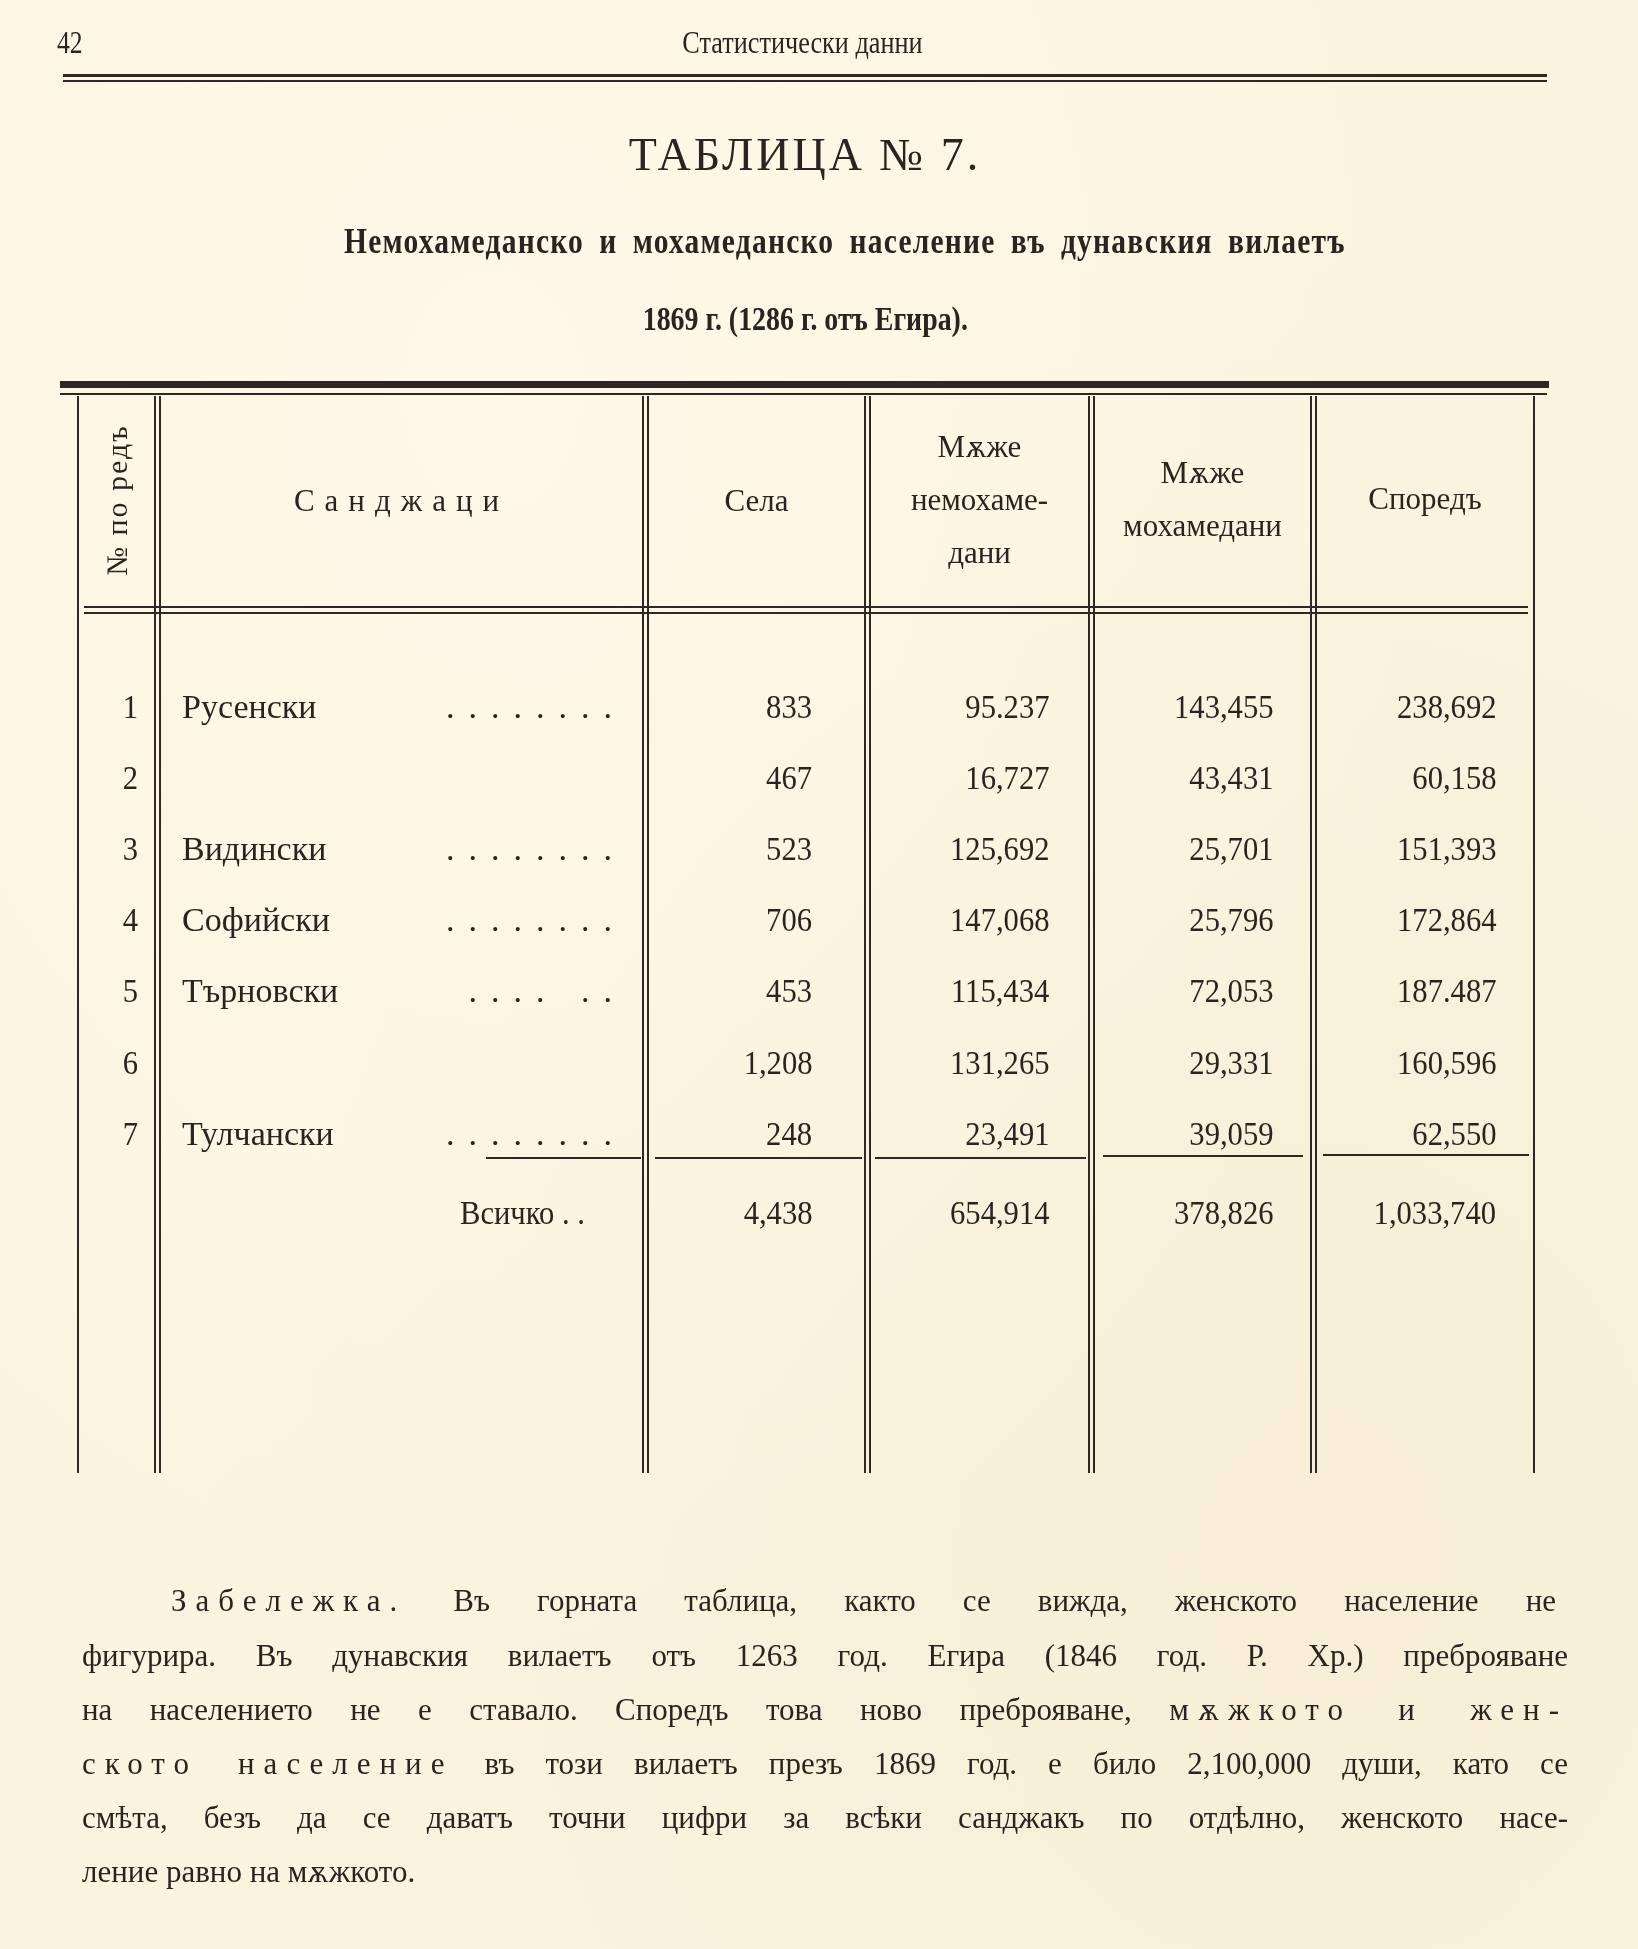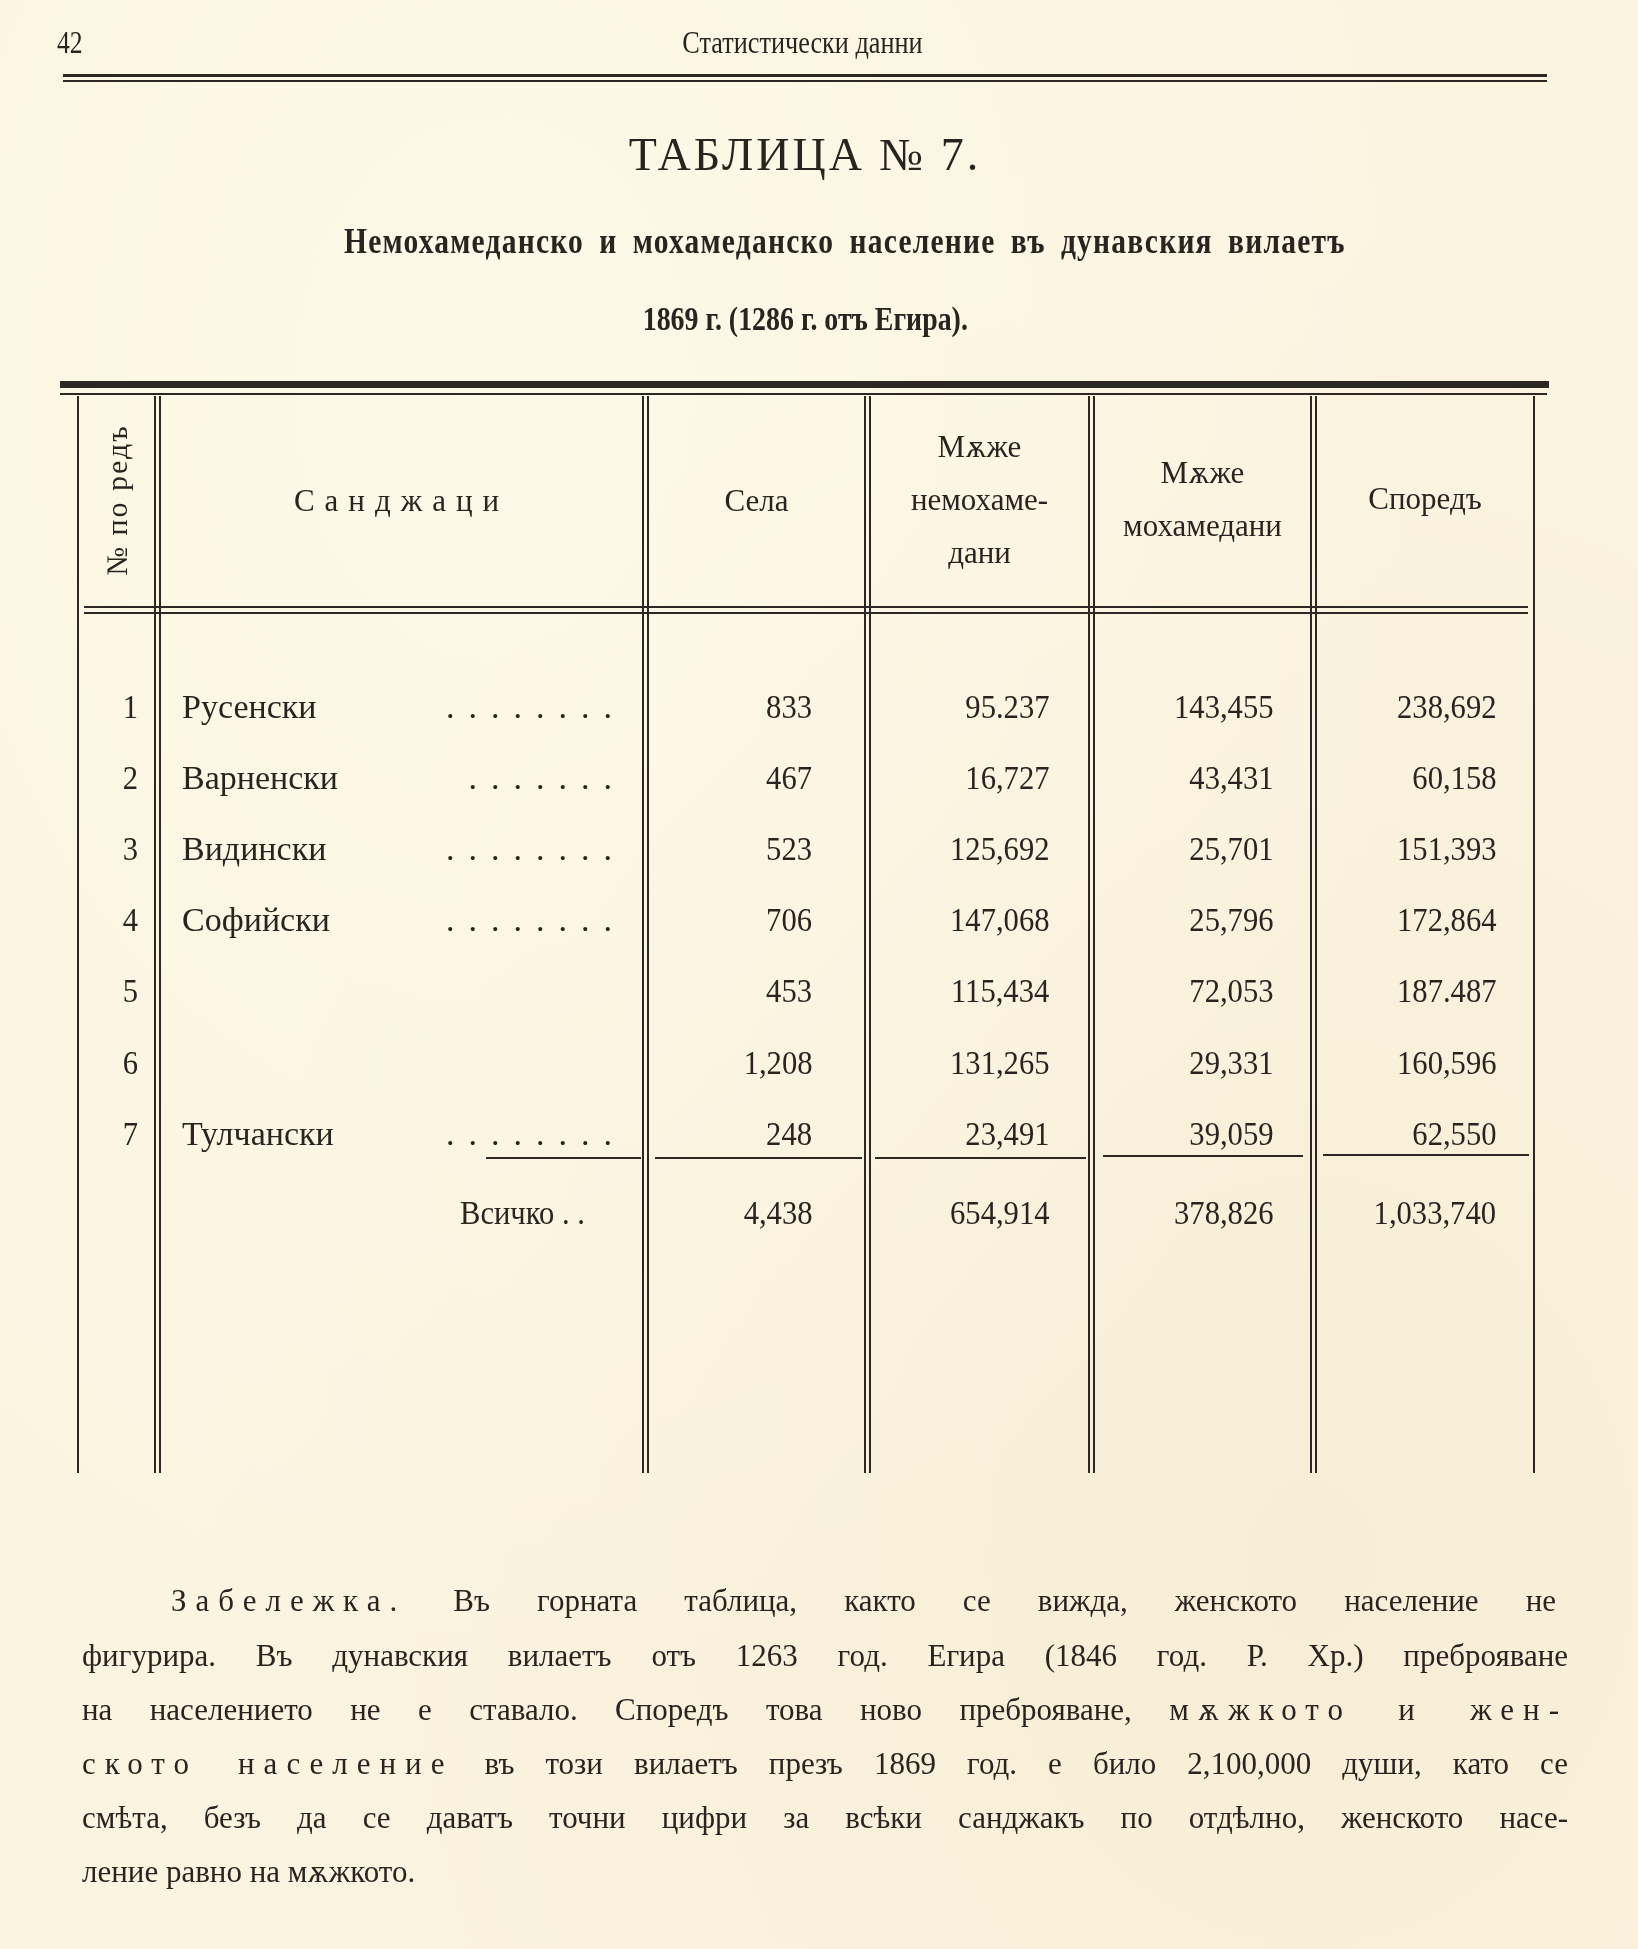--- a/index.html
+++ b/index.html
@@ -112,21 +112,20 @@
       <div class="row" style="top: 677px;">
         <span class="num"><span class="val">1</span></span>
         <span class="name"><span>Русенски</span><span class="dots">........</span></span>
         <span class="c1"><span class="val">833</span></span>
         <span class="c2"><span class="val">95.237</span></span>
         <span class="c3"><span class="val">143,455</span></span>
         <span class="c4"><span class="val">238,692</span></span>
       </div>
       <div class="row" style="top: 748.1px;">
         <span class="num"><span class="val">2</span></span>
-        <span class="name"><span>Варненски</span><span class="dots">.......</span></span>
         <span class="c1"><span class="val">467</span></span>
         <span class="c2"><span class="val">16,727</span></span>
         <span class="c3"><span class="val">43,431</span></span>
         <span class="c4"><span class="val">60,158</span></span>
       </div>
       <div class="row" style="top: 819.2px;">
         <span class="num"><span class="val">3</span></span>
         <span class="name"><span>Видински</span><span class="dots">........</span></span>
         <span class="c1"><span class="val">523</span></span>
         <span class="c2"><span class="val">125,692</span></span>
@@ -136,20 +135,21 @@
       <div class="row" style="top: 890.3px;">
         <span class="num"><span class="val">4</span></span>
         <span class="name"><span>Софийски</span><span class="dots">........</span></span>
         <span class="c1"><span class="val">706</span></span>
         <span class="c2"><span class="val">147,068</span></span>
         <span class="c3"><span class="val">25,796</span></span>
         <span class="c4"><span class="val">172,864</span></span>
       </div>
       <div class="row" style="top: 961.4px;">
         <span class="num"><span class="val">5</span></span>
+        <span class="name"><span>Търновски</span><span class="dots">....   ..</span></span>
         <span class="c1"><span class="val">453</span></span>
         <span class="c2"><span class="val">115,434</span></span>
         <span class="c3"><span class="val">72,053</span></span>
         <span class="c4"><span class="val">187.487</span></span>
       </div>
       <div class="row" style="top: 1032.5px;">
         <span class="num"><span class="val">6</span></span>
         <span class="c1"><span class="val">1,208</span></span>
         <span class="c2"><span class="val">131,265</span></span>
         <span class="c3"><span class="val">29,331</span></span>

